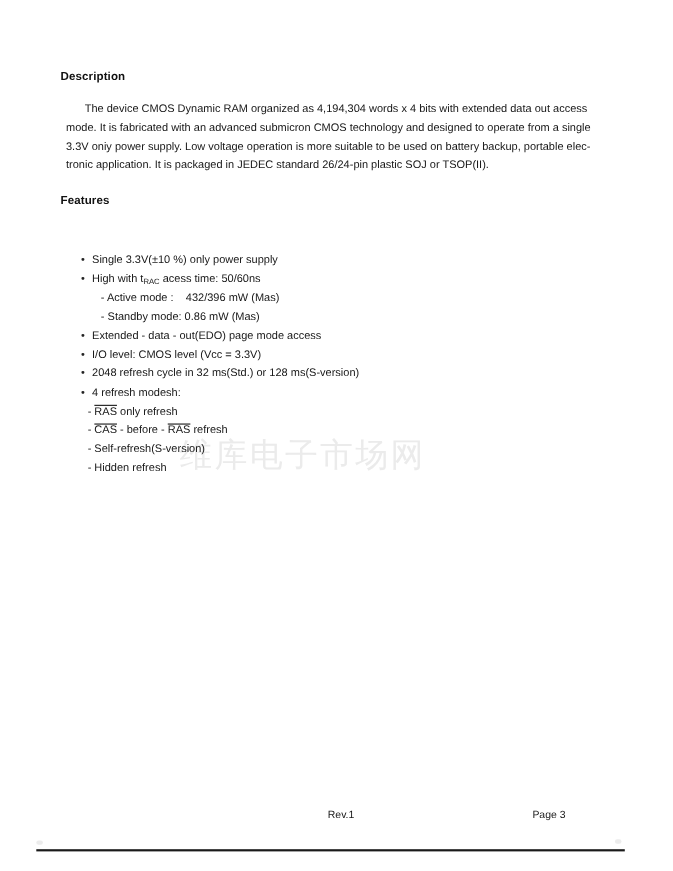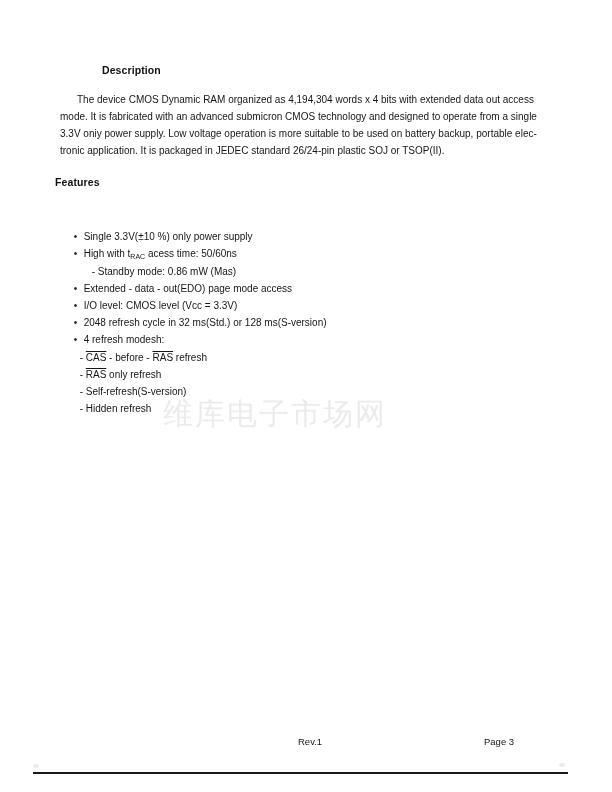--- a/index.html
+++ b/index.html
@@ -16,21 +16,21 @@
   }
 
   .heading {
     position: absolute;
     left: 55px;
     font-size: 10.5px;
     font-weight: bold;
     color: #111111;
     letter-spacing: 0.1px;
   }
-  .heading.description { top: 64px; margin-left: 47px; }
+  .heading.description { top: 64px; }
   .heading.features { top: 176px; text-align: center; }
 
   .para {
     position: absolute;
     left: 60px;
     top: 91px;
     width: 470px;
     font-size: 10px;
     line-height: 17px;
     color: #161616;
@@ -132,20 +132,23 @@
 
     <div class="feat-line">
       <span class="bullet">•</span><span>Single 3.3V(±10 %) only power supply</span>
     </div>
 
     <div class="feat-line">
       <span class="bullet">•</span><span>High with t</span><span class="tsub">RAC</span><span> acess time: 50/60ns</span>
     </div>
 
 
+    <div class="feat-line sub-lg">
+      <span>- Active mode :    432/396 mW (Mas)</span>
+    </div>
 
     <div class="feat-line sub-lg">
       <span>- Standby mode: 0.86 mW (Mas)</span>
     </div>
 
     <div class="feat-line">
       <span class="bullet">•</span><span>Extended - data - out(EDO) page mode access</span>
     </div>
 
     <div class="feat-line">
@@ -154,25 +157,25 @@
 
     <div class="feat-line">
       <span class="bullet">•</span><span>2048 refresh cycle in 32 ms(Std.) or 128 ms(S-version)</span>
     </div>
 
     <div class="feat-line">
       <span class="bullet">•</span><span>4 refresh modesh:</span>
     </div>
 
     <div class="feat-line sub-sm">
-      <span>- </span><span class="ovl">CAS</span><span> - before - </span><span class="ovl">RAS</span><span> refresh</span>
+      <span>- </span><span class="ovl">RAS</span><span> only refresh</span>
     </div>
 
     <div class="feat-line sub-sm">
-      <span>- </span><span class="ovl">RAS</span><span> only refresh</span>
+      <span>- </span><span class="ovl">CAS</span><span> - before - </span><span class="ovl">RAS</span><span> refresh</span>
     </div>
 
     <div class="feat-line sub-sm">
       <span>- Self-refresh(S-version)</span>
     </div>
 
     <div class="feat-line sub-sm">
       <span>- Hidden refresh</span>
     </div>
 

